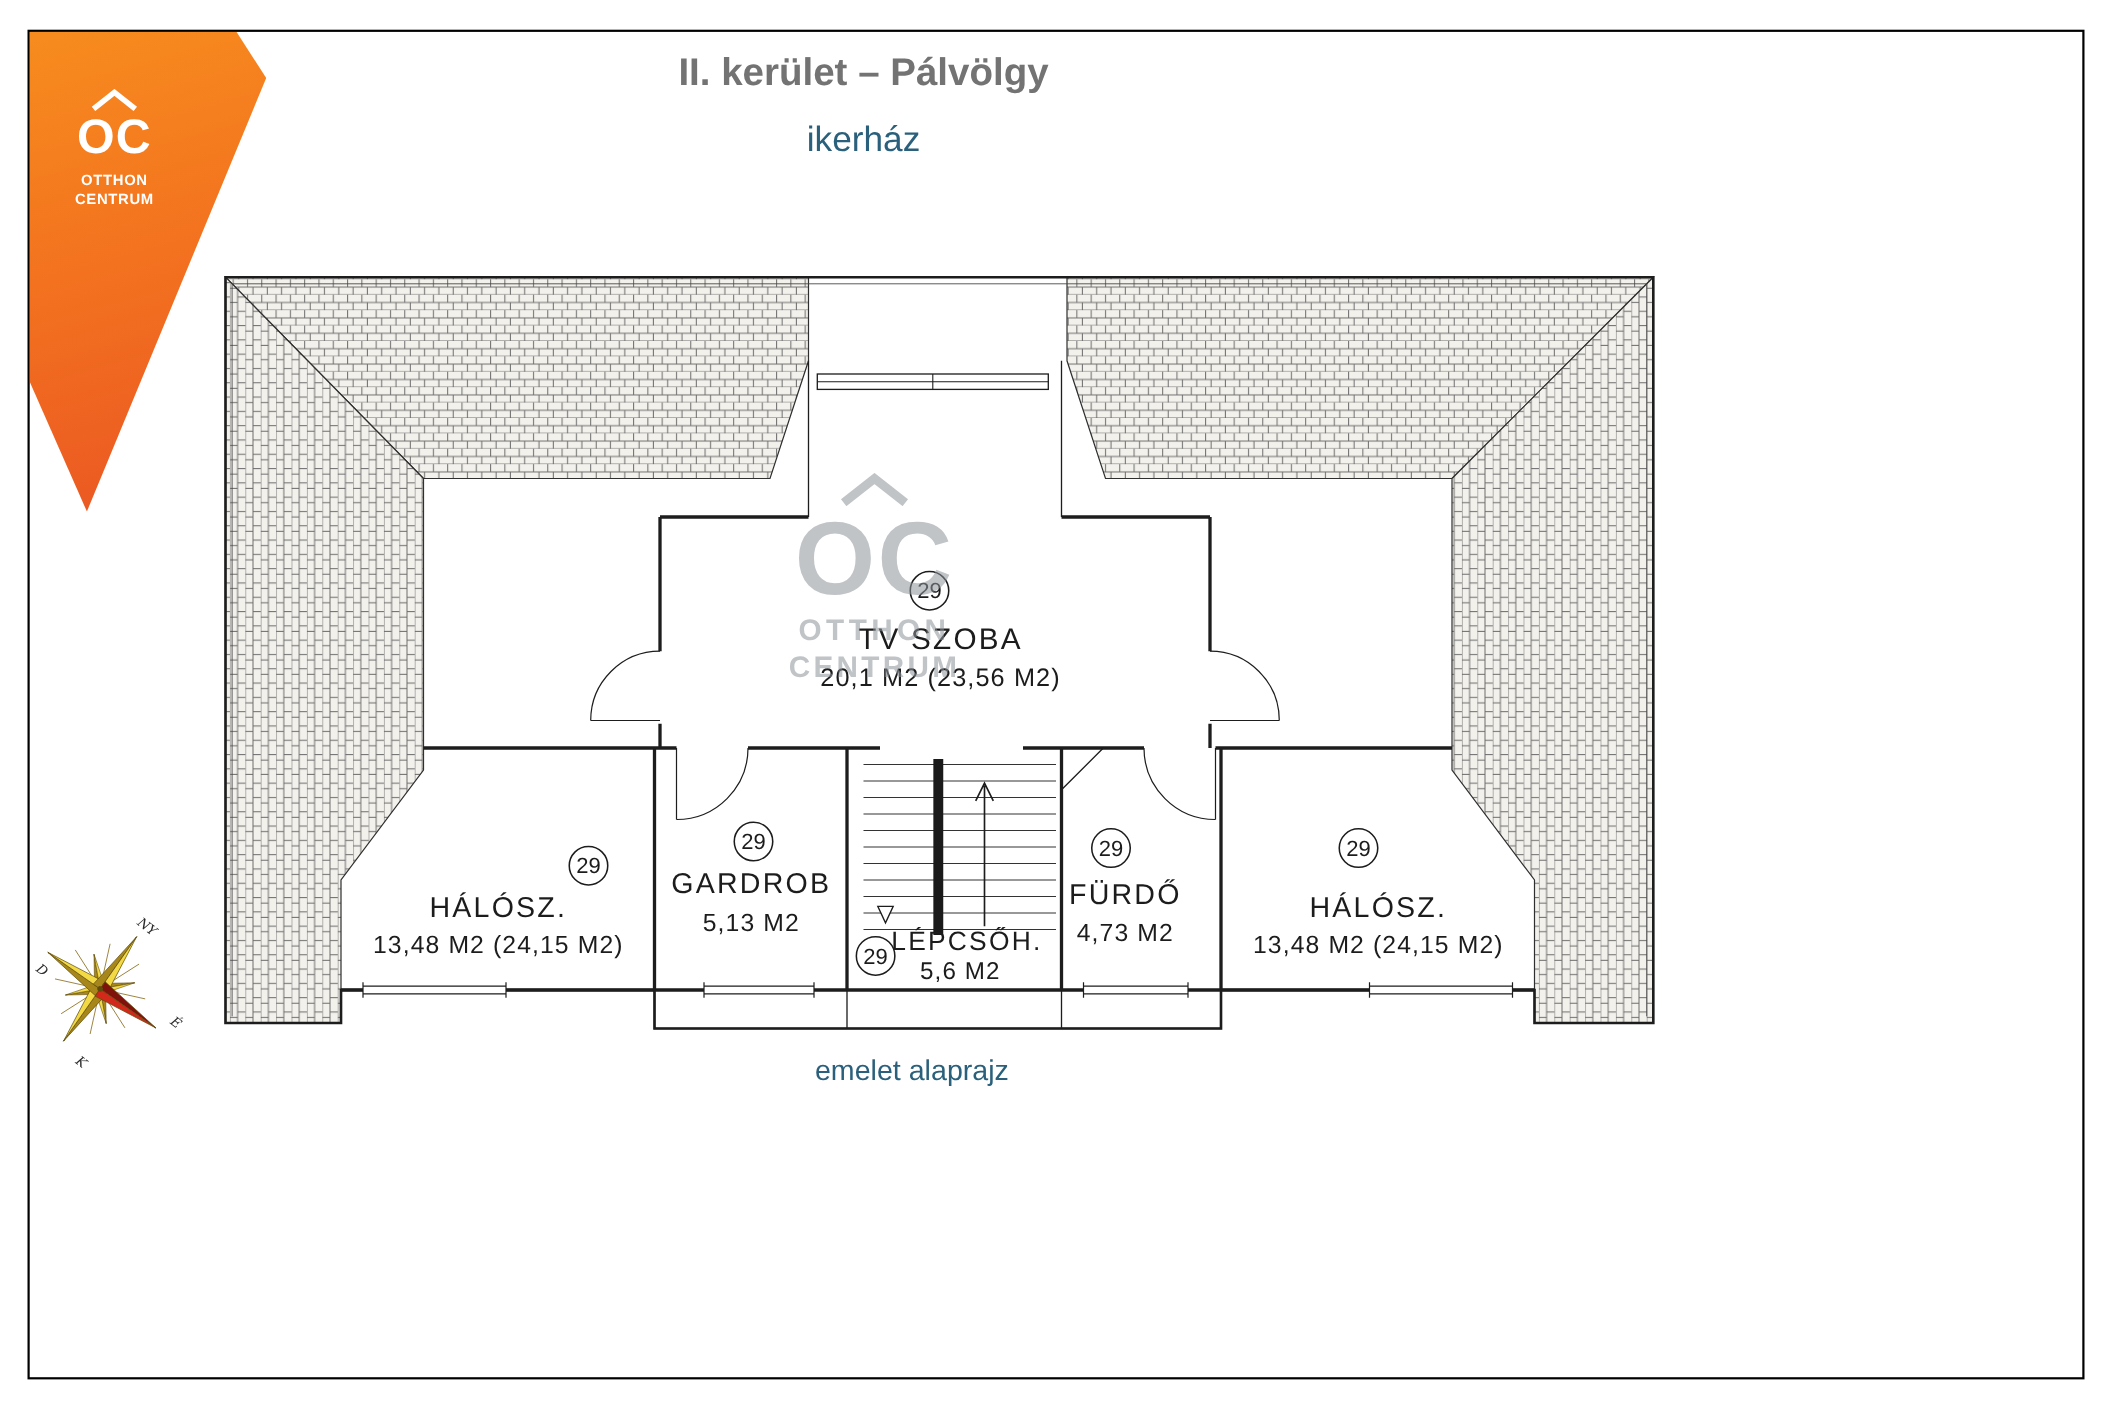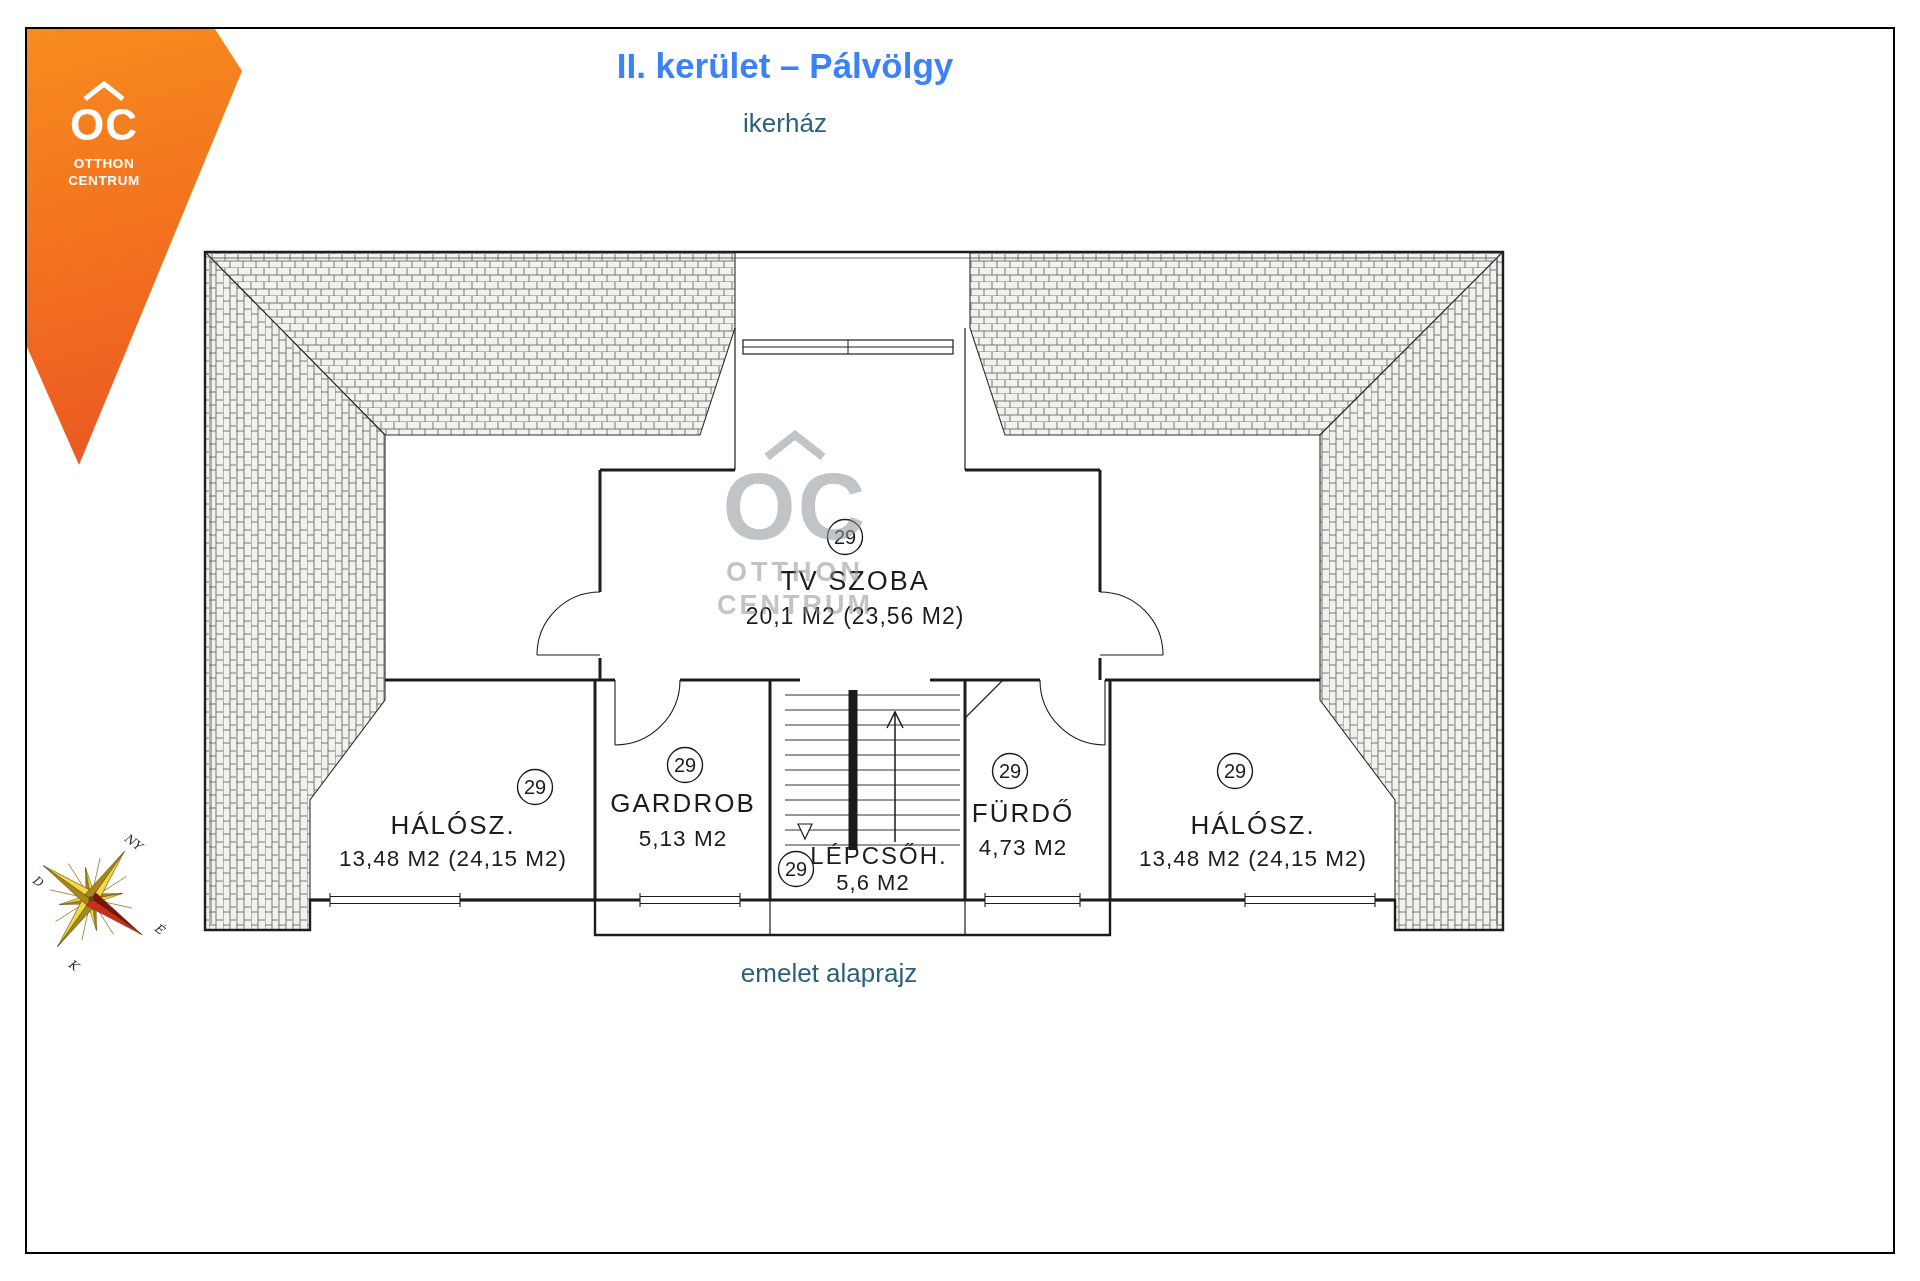--- a/index.html
+++ b/index.html
@@ -14,22 +14,22 @@
     background:linear-gradient(165deg,#f78c1e 0%,#f3721f 45%,#e95323 100%);
     clip-path:polygon(0 0,188px 0,215px 42px,52px 436px,0 318px);
   }
   .lockup{position:absolute;left:34px;top:52px;width:86px;text-align:center;color:#fff;}
   .lockup svg{display:block;margin:0 auto 2px auto;}
   .logo-abbr{font-size:44px;font-weight:700;letter-spacing:1px;line-height:1;}
   .logo-nm{font-size:13.5px;font-weight:700;letter-spacing:.6px;margin-top:9px;line-height:1.25;}
   .logo-nm2{font-size:13.5px;font-weight:700;letter-spacing:.6px;line-height:1.25;}
   
   .centerline{position:absolute;left:0;width:1570px;text-align:center;margin:0;}
-  .title{top:46px;font-size:35px;font-weight:700;color:#3b82f6;}
-  .subtitle{top:108px;font-size:26px;font-weight:400;color:#2a607b;}
+  .title{top:46px;font-size:35px;font-weight:700;color:#737373;}
+  .subtitle{top:108px;font-size:32px;font-weight:400;color:#2a607b;}
   .caption{top:958px;font-size:26px;font-weight:400;color:#2a607b;padding-left:44px;}
   
   .plan{position:absolute;left:195px;top:240px;width:1320px;height:700px;}
   .plansvg{position:absolute;left:0;top:0;}
   .watermark{
     position:absolute;left:480px;top:190px;width:240px;text-align:center;
     color:#8d949b;opacity:.55;pointer-events:none;
   }
   .wm-abbr{font-size:94px;font-weight:700;line-height:.92;letter-spacing:2px;}
   .wm-line{font-size:27px;font-weight:700;letter-spacing:4px;margin-top:7px;}

